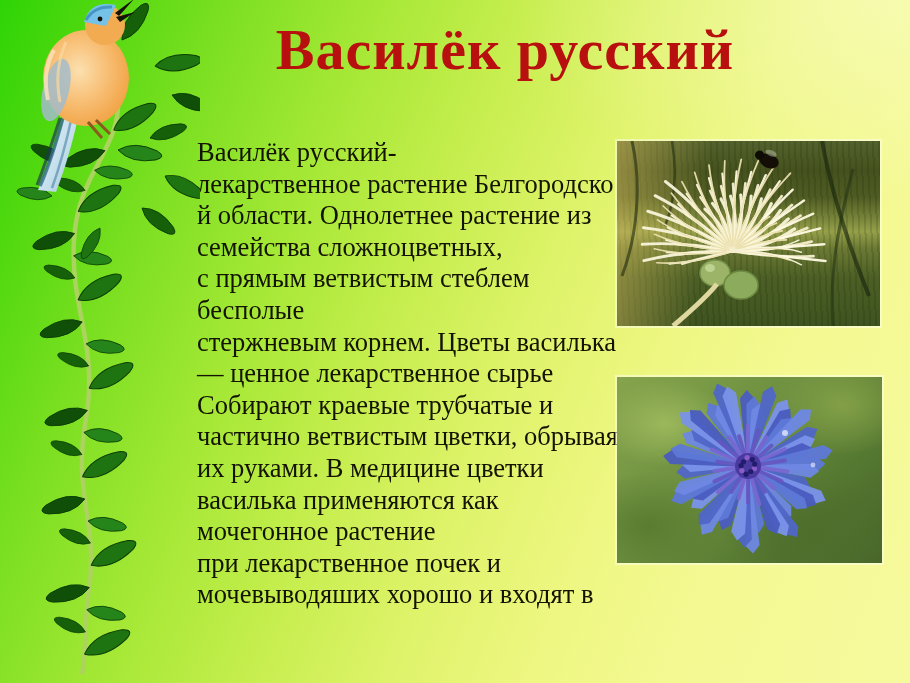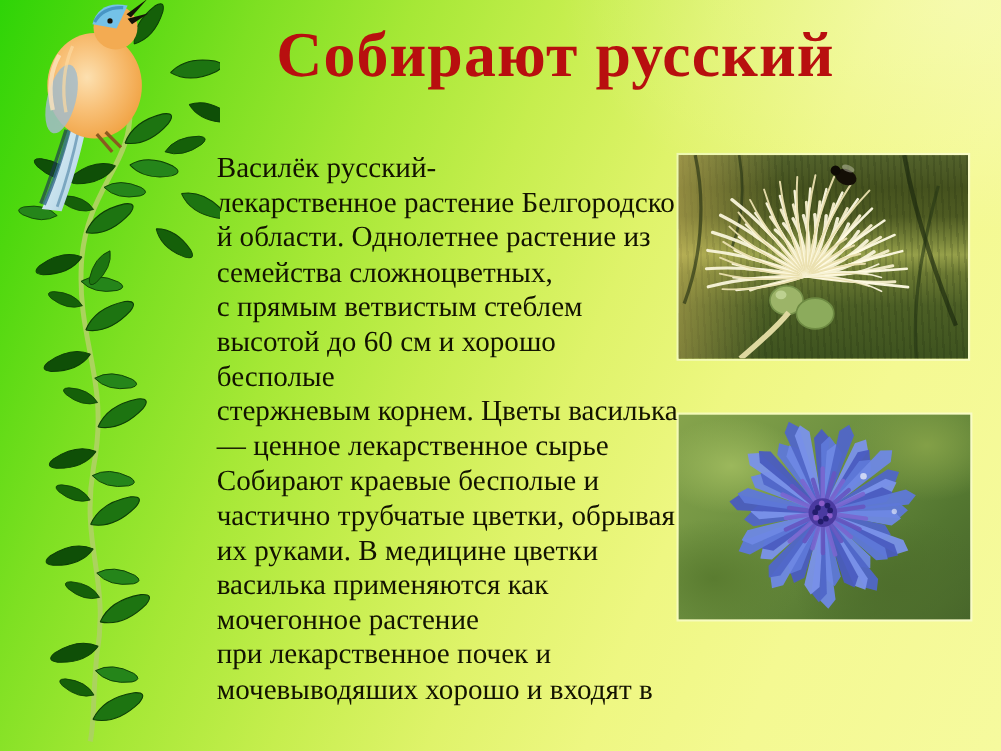--- a/index.html
+++ b/index.html
@@ -53,34 +53,33 @@
       linear-gradient(135deg, #86a44c 0%, #6d9040 40%, #537630 75%, #46642a 100%);
   }
   .vine{position:absolute;left:0;top:0;z-index:2;}
   .bird{position:absolute;left:20px;top:-2px;z-index:3;}
 </style>
 </head>
 <body>
 
 <div class="slide">
 
-  <h1 class="title">Собирают русский</h1>
+  <h1 class="title">Василёк русский</h1>
 
   <div class="body-text">
     <div class="ln">Василёк русский-</div>
     <div class="ln">лекарственное растение Белгородско</div>
     <div class="ln">й области. Однолетнее растение из</div>
     <div class="ln">семейства сложноцветных,</div>
     <div class="ln">с прямым ветвистым стеблем</div>
-    <div class="ln">высотой до 60 см и хорошо</div>
     <div class="ln">бесполые</div>
     <div class="ln">стержневым корнем. Цветы василька</div>
     <div class="ln">— ценное лекарственное сырье</div>
-    <div class="ln">Собирают краевые бесполые и</div>
-    <div class="ln">частично трубчатые цветки, обрывая</div>
+    <div class="ln">Собирают краевые трубчатые и</div>
+    <div class="ln">частично ветвистым цветки, обрывая</div>
     <div class="ln">их руками. В медицине цветки</div>
     <div class="ln">василька применяются как</div>
     <div class="ln">мочегонное растение</div>
     <div class="ln">при лекарственное почек и</div>
     <div class="ln">мочевыводяших хорошо и входят в</div>
   </div>
 
   <div class="photo photo1">
     <svg id="f1" width="263" height="185" viewBox="0 0 263 185">
         <path d="M15,0 C25,45 20,95 5,135" stroke="#1e2c10" stroke-width="3" fill="none" opacity="0.6"></path>

